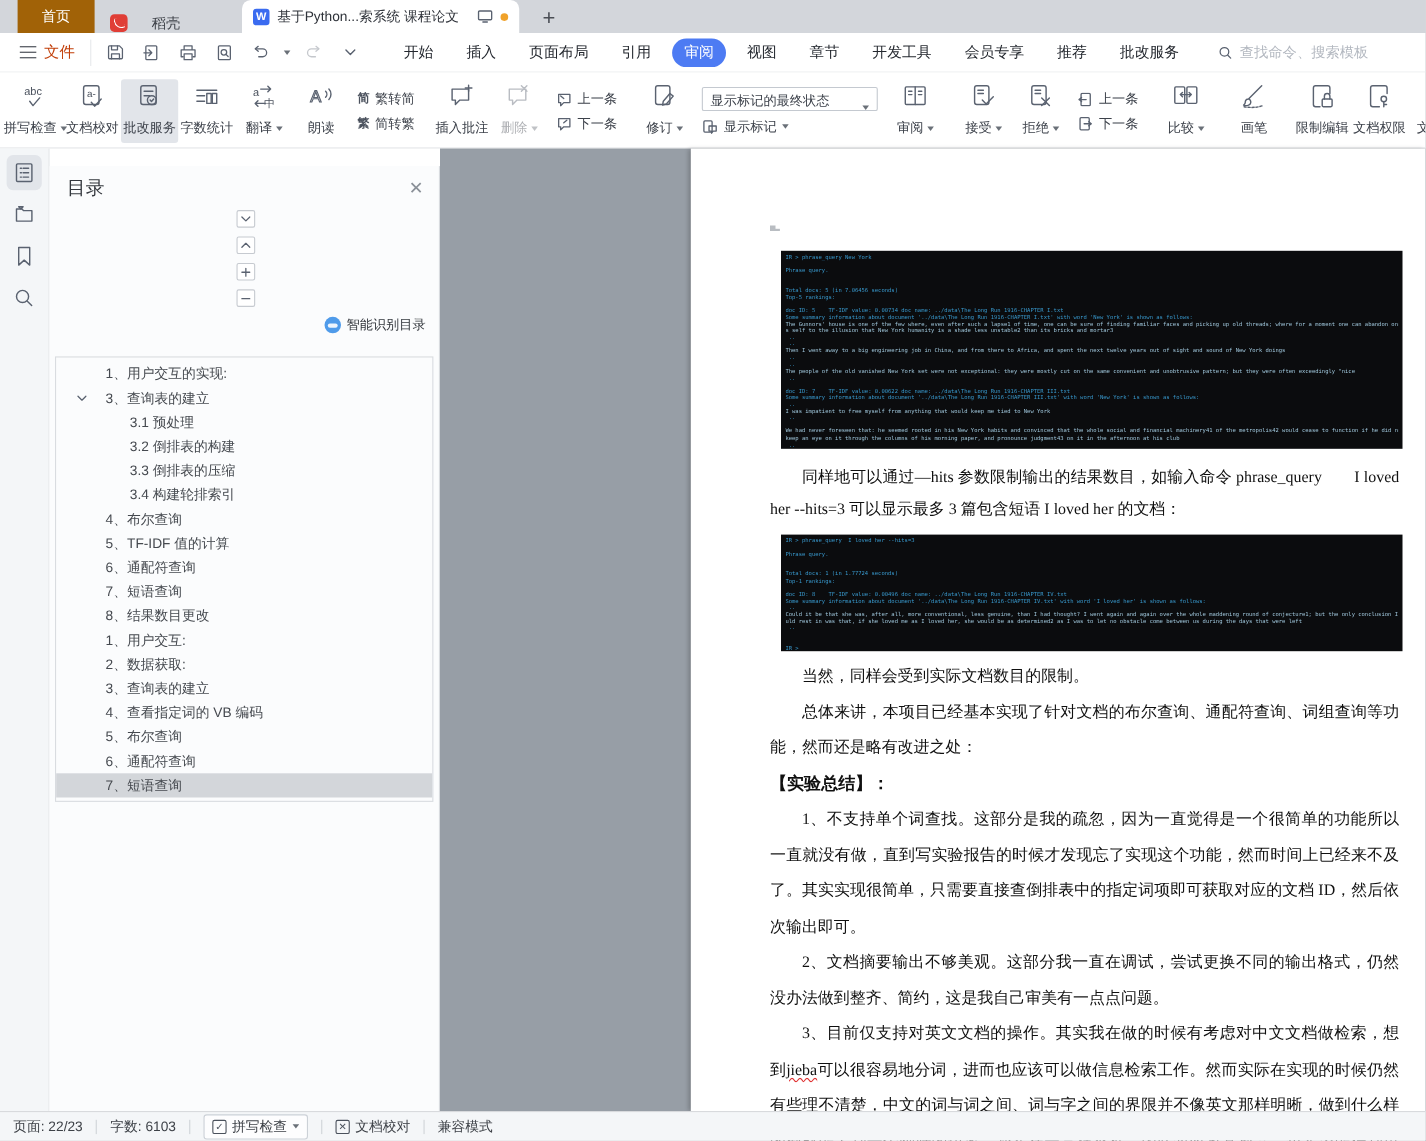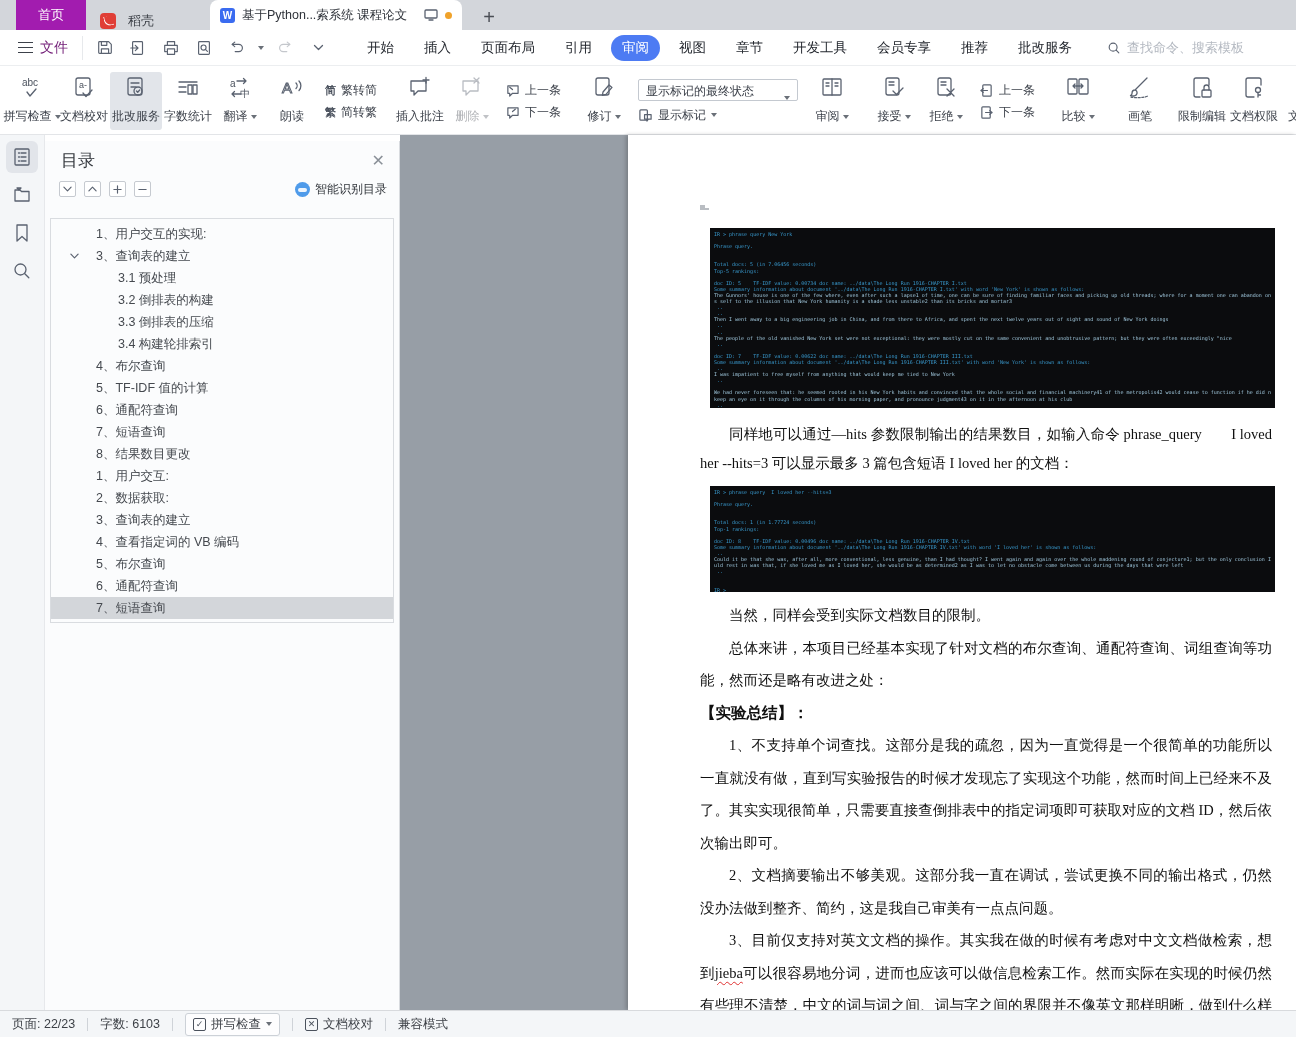--- a/index.html
+++ b/index.html
@@ -3,33 +3,33 @@
 <meta charset="utf-8">
 <style>
   * { margin:0; padding:0; box-sizing:border-box; }
   html,body { width:1296px; height:1037px; overflow:hidden; }
   body { font-family:"Liberation Sans",sans-serif; position:relative; background:#fff; color:#333; }
   svg { display:block; }
   .ic { stroke:#5a6270; fill:none; stroke-width:1.3; stroke-linecap:round; stroke-linejoin:round; }
 
   
   .tabbar { position:absolute; left:0; top:0; width:1296px; height:30px; background:#d3d6db; display:flex; align-items:flex-end; }
-  .tab-home { width:70px; height:30px; background:#a21caf; color:#fff; font-size:13px; display:flex; align-items:center; justify-content:center; margin-left:16px; }
-  .tab-docer { height:18px; padding:0 22px 0 14px; display:flex; align-items:center; gap:12px; font-size:13px; color:#3a3e45; }
+  .tab-home { width:70px; height:30px; background:#a16207; color:#fff; font-size:13px; display:flex; align-items:center; justify-content:center; margin-left:16px; }
+  .tab-docer { height:18px; padding:0 22px 0 14px; display:flex; align-items:center; gap:22px; font-size:13px; color:#3a3e45; }
   .docer-ic { width:16px; height:16px; border-radius:4px; background:#e03e36; position:relative; }
   .docer-ic:after { content:""; position:absolute; left:4px; top:3px; width:8px; height:9px; border:1.5px solid #fff; border-top:none; border-right:none; border-radius:0 0 0 7px; transform:rotate(-12deg); }
   .tab-doc { margin-left:34px; width:252px; height:30px; background:#fff; border-radius:8px 8px 0 0; display:flex; align-items:center; padding:0 10px; gap:7px; }
   .wps-ic { width:15px; height:15px; background:#3a6bf0; border-radius:3px; color:#fff; font-size:10px; font-weight:bold; display:flex; align-items:center; justify-content:center; flex:0 0 auto; }
   .tab-doc-title { font-size:12.5px; color:#2f333a; white-space:nowrap; overflow:hidden; flex:1; }
   .dot { width:7px; height:7px; border-radius:50%; background:#f0a22a; flex:0 0 auto; }
   .tab-new { margin-left:14px; font-size:20px; color:#4a4e55; width:26px; height:26px; display:flex; align-items:center; justify-content:center; }
 
   
   .menubar { position:absolute; left:0; top:30px; width:1296px; height:36px; background:#fff; border-bottom:1px solid #eceef0; display:flex; align-items:center; }
-  .file-btn { display:flex; align-items:center; gap:7px; font-size:14px; color:#701a75; padding:0 14px 0 18px; }
+  .file-btn { display:flex; align-items:center; gap:7px; font-size:14px; color:#c2410c; padding:0 14px 0 18px; }
   .hamb { width:15px; height:11px; border-top:1.6px solid #3c414a; border-bottom:1.6px solid #3c414a; position:relative; }
   .hamb:after { content:""; position:absolute; left:0; top:3.6px; width:15px; height:1.6px; background:#3c414a; }
   .qbar { display:flex; align-items:center; gap:9px; padding:0 10px; border-left:1px solid #e7e9ec; }
   .qbtn { width:24px; height:24px; display:flex; align-items:center; justify-content:center; }
   .qbtn.dis { opacity:.35; }
   .caret { width:0; height:0; border-left:3.5px solid transparent; border-right:3.5px solid transparent; border-top:4px solid #6a7078; display:inline-block; }
   .menu-items { display:flex; align-items:center; gap:8px; margin-left:16px; }
   .menu-item { font-size:13.5px; color:#24282f; padding:4px 11px; border-radius:13px; white-space:nowrap; }
   .menu-item.active { background:#4d7bf3; color:#fff; }
   .cmd-search { margin-left:24px; display:flex; align-items:center; gap:6px; color:#b3b8c0; font-size:13px; }
@@ -46,25 +46,25 @@
   .rcol { display:flex; flex-direction:column; justify-content:center; gap:6px; padding:0 8px; }
   .selbox { width:160px; height:22px; border:1px solid #c4c9d0; border-radius:2px; display:flex; align-items:flex-end; justify-content:space-between; padding:0 7px; font-size:12px; color:#3c414a; }
   .glyph { font-size:11px; color:#4a515d; font-weight:bold; line-height:1; }
 
   
   .main { position:absolute; left:0; top:135px; width:1296px; height:875px; }
   .strip { position:absolute; left:0; top:0; width:45px; height:100%; background:#f4f6f8; border-right:1px solid #e6e8eb; display:flex; flex-direction:column; align-items:center; padding-top:6px; gap:6px; }
   .strip .sbtn { width:32px; height:32px; border-radius:6px; display:flex; align-items:center; justify-content:center; }
   .strip .sbtn.sel { background:#e2e5ea; }
 
-  .toc { position:absolute; left:45px; top:6px; width:355px; height:100%; background:#fbfcfd; border-right:1px solid #d8dbdf; }
+  .toc { position:absolute; left:45px; top:16px; width:355px; height:100%; background:#fbfcfd; border-right:1px solid #d8dbdf; }
   .toc-head { display:flex; align-items:center; justify-content:space-between; padding:8px 14px 0 16px; }
   .toc-title { font-size:17px; color:#33373d; }
   .toc-close { font-size:16px; color:#8a9098; }
-  .toc-tools { display:flex; align-items:flex-start; padding:9px 12px 8px 14px; gap:8px; }
+  .toc-tools { display:flex; align-items:center; padding:9px 12px 8px 14px; gap:8px;flex-direction:column; }
   .tbtn { width:17px; height:16px; border:1px solid #c6cad0; border-radius:2px; display:flex; align-items:center; justify-content:center; background:#fff; }
   .toc-smart { margin-left:auto; display:flex; align-items:center; gap:5px; font-size:12px; color:#33373d; }
   .robot { width:15px; height:15px; border-radius:50%; background:#4f9bea; position:relative; }
   .robot:after { content:""; position:absolute; left:3px; top:6px; width:9px; height:4px; border-radius:2px; background:#fff; opacity:.9; }
   .toc-list { margin:12px 5px 0 5px; border:1px solid #d9dce0; background:#fbfcfd; height:405px; overflow:hidden; padding-top:4px; }
   .toc-row { display:flex; align-items:center; height:22px; padding-left:15px; font-size:12.5px; color:#45494f; }
   .toc-row.selected { background:#d3d6da; }
   .toc-row .chev { width:16px; height:16px; margin-right:2px; visibility:hidden; flex:0 0 auto; display:flex; align-items:center; justify-content:center; }
   .toc-row.expand .chev { visibility:visible; }
   .toc-row .toc-label { padding-left:12px; white-space:nowrap; }

